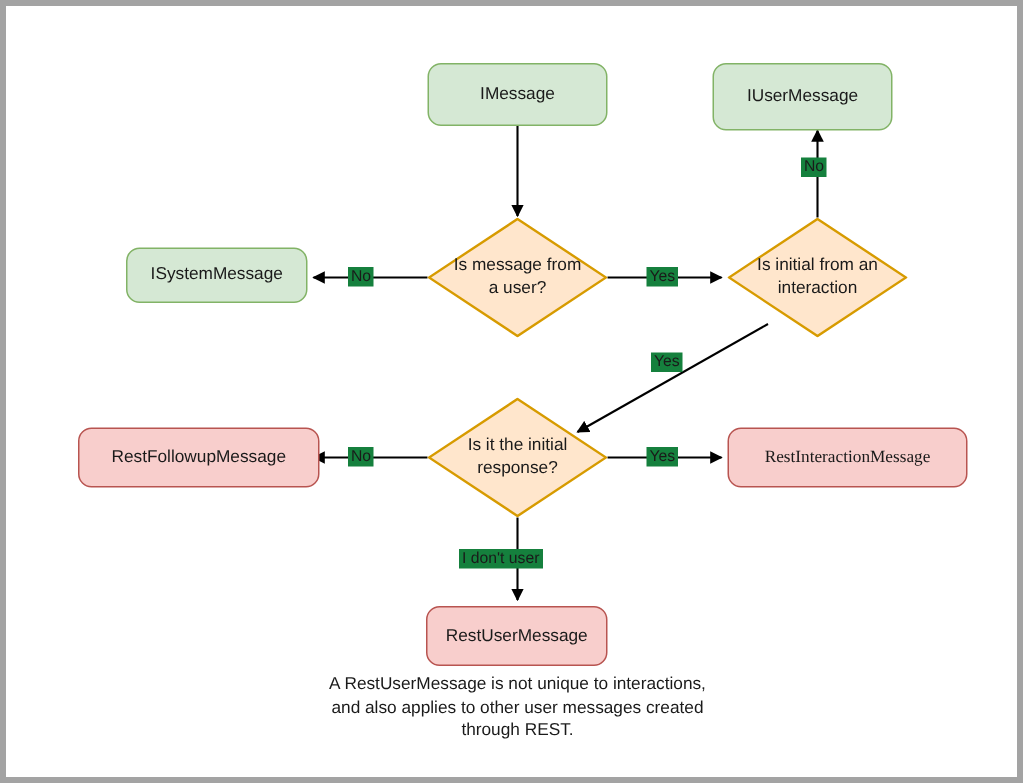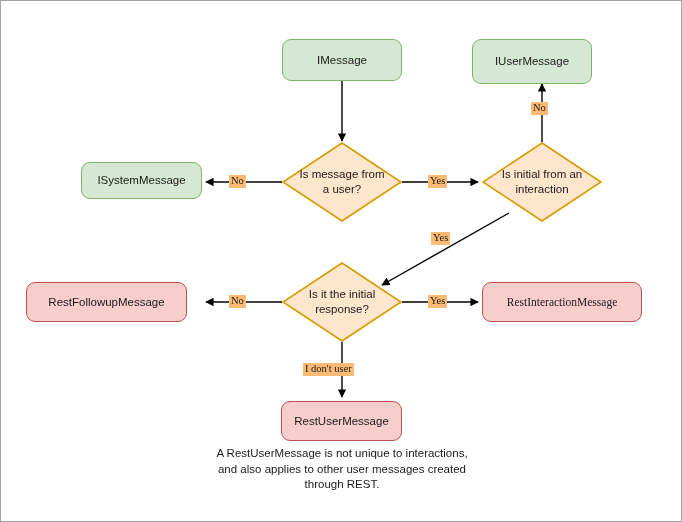--- a/index.html
+++ b/index.html
@@ -6,21 +6,21 @@
   html, body {
     margin: 0;
     padding: 0;
     background: #ffffff;
   }
   #canvas {
     position: relative;
     width: 682px;
     height: 522px;
     background: #ffffff;
-    border: 1px solid #a3a3a3;
+    border: 4px solid #a3a3a3;
     box-sizing: border-box;
     overflow: hidden;
     font-family: "Liberation Sans", sans-serif;
   }
   #edges {
     position: absolute;
     left: 0;
     top: 0;
     width: 682px;
     height: 522px;
@@ -73,26 +73,25 @@
     font-size: 11.5px;
     color: #1a1a1a;
     line-height: 1.3;
     padding: 0 14px;
     box-sizing: border-box;
   }
   .edge-label {
     position: absolute;
     font-size: 10.5px;
     color: #1a1a1a;
-    background: #fdba74;
+    background: #15803d;
     padding: 0 2px;
     white-space: nowrap;
     z-index: 4;
     line-height: 1.2;
-    font-family: Liberation Serif, serif;
   }
   .annotation {
     position: absolute;
     font-size: 11.5px;
     color: #1a1a1a;
     text-align: center;
     line-height: 1.35;
     z-index: 2;
     white-space: pre-line;
   }
@@ -160,21 +159,21 @@
     <div class="diamond-label" style="padding:0 6px;">Is initial from an interaction</div>
   </div>
 
   <div class="diamond-wrap" style="left:281px; top:261px; width:120px; height:80px;">
     <svg class="diamond-shape" viewBox="0 0 120 80" preserveAspectRatio="none">
       <polygon points="60,1 119,40 60,79 1,40" fill="#ffe6cc" stroke="#d79b00" stroke-width="1.6"></polygon>
     </svg>
     <div class="diamond-label">Is it the initial response?</div>
   </div>
 
-  <div class="node pink" style="left:25px; top:281px; width:161px; height:40px;">
+  <div class="node pink" style="left:48px; top:281px; width:161px; height:40px;">
     <span>RestFollowupMessage</span>
   </div>
 
   <div class="node pink" style="left:481px; top:281px; width:160px; height:40px;font-family:Liberation Serif, serif;">
     <span>RestInteractionMessage</span>
   </div>
 
   <div class="node pink" style="left:280px; top:400px; width:121px; height:40px;text-align:center;">
     <span>RestUserMessage</span>
   </div>

